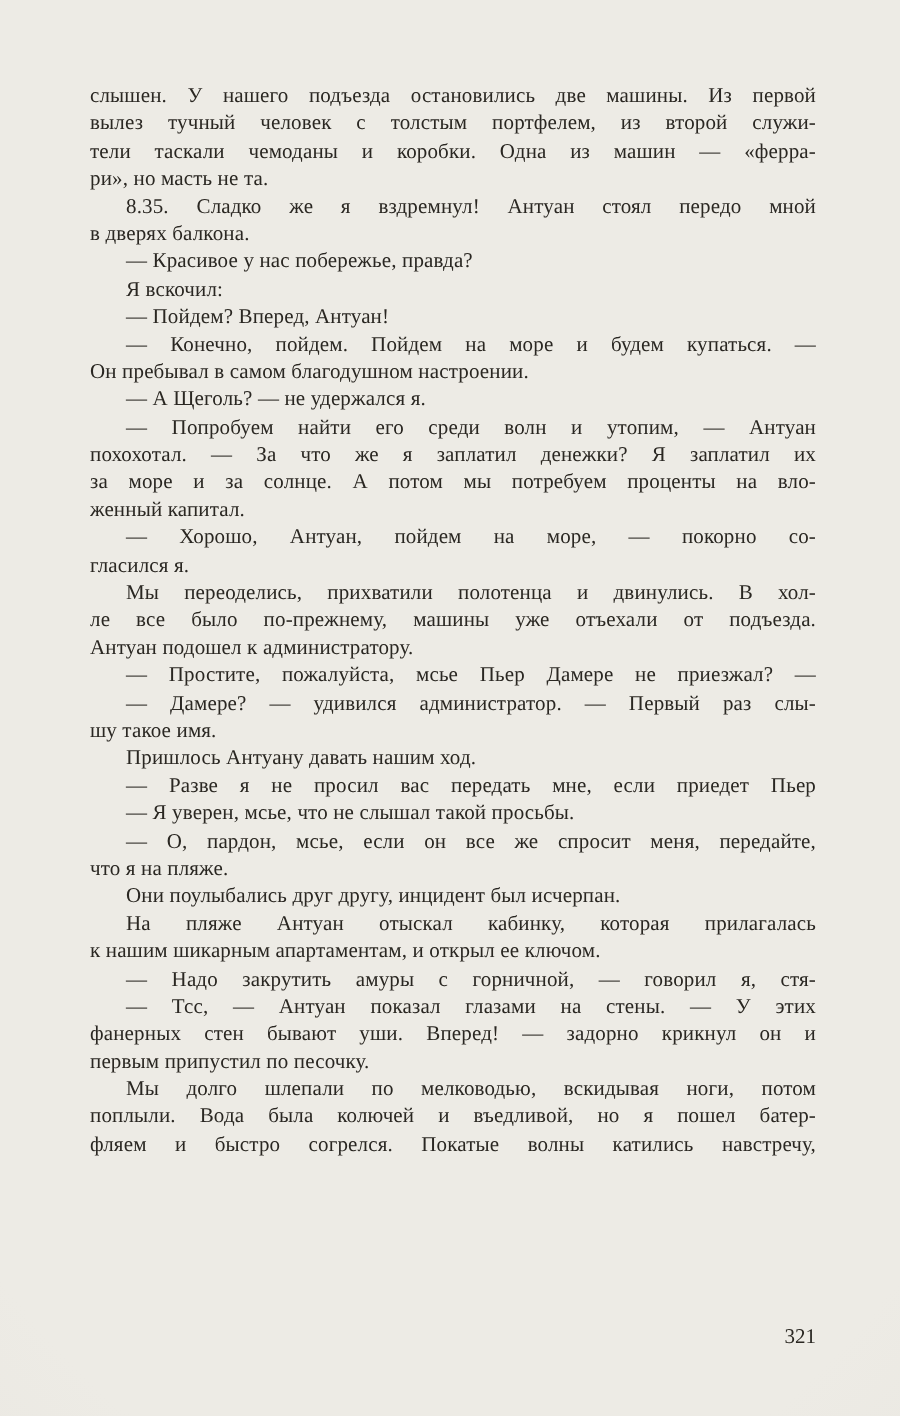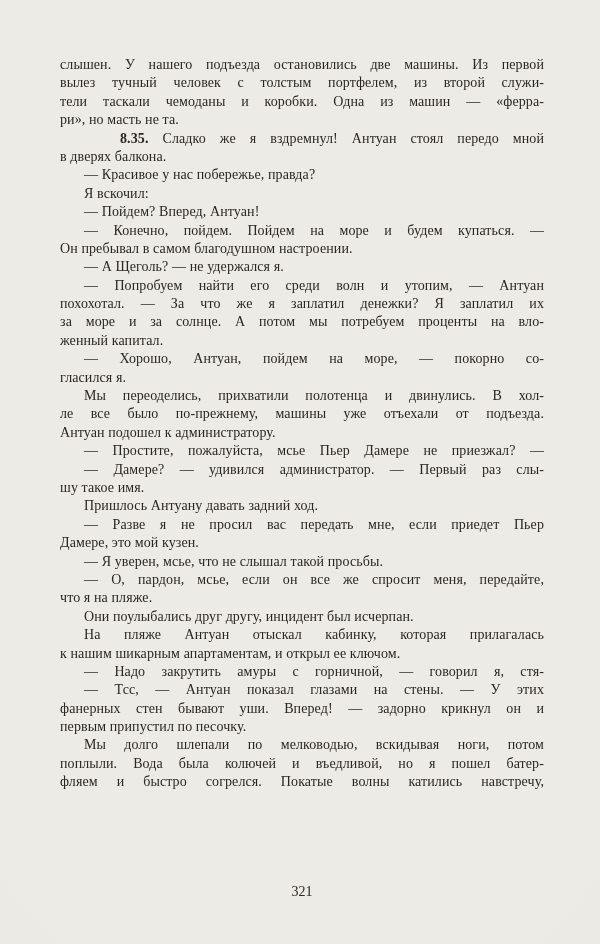--- a/index.html
+++ b/index.html
@@ -30,27 +30,27 @@
     height: 18.4px;
     overflow: hidden;
     text-align: left;
     white-space: normal;
   }
   .line.just {
     text-align: justify;
     text-align-last: justify;
   }
   .line.indent { text-indent: 24px; }
-  .line b { font-weight: bold; margin-left: 36px; }
+  .line b { font-weight: normal; }
   .page-number {
     position: absolute;
     left: 60px;
     top: 884px;
     width: 484px;
-    text-align: center;
+    text-align: right;
     font-size: 14px;
     color: #2a2722;
   }
 </style>
 </head>
 <body>
 
 <div class="page">
   <div class="text-block">
       <div class="line just">слышен. У нашего подъезда остановились две машины. Из первой</div>
@@ -70,23 +70,22 @@
       <div class="line just">за море и за солнце. А потом мы потребуем проценты на вло-</div>
       <div class="line">женный капитал.</div>
       <div class="line indent just">— Хорошо, Антуан, пойдем на море, — покорно со-</div>
       <div class="line">гласился я.</div>
       <div class="line indent just">Мы переоделись, прихватили полотенца и двинулись. В хол-</div>
       <div class="line just">ле все было по-прежнему, машины уже отъехали от подъезда.</div>
       <div class="line">Антуан подошел к администратору.</div>
       <div class="line indent just">— Простите, пожалуйста, мсье Пьер Дамере не приезжал? —</div>
       <div class="line indent just">— Дамере? — удивился администратор. — Первый раз слы-</div>
       <div class="line">шу такое имя.</div>
-      <div class="line indent">Пришлось Антуану давать задний ход.</div>
+      <div class="line indent">Пришлось Антуану давать нашим ход.</div>
       <div class="line indent just">— Разве я не просил вас передать мне, если приедет Пьер</div>
-      <div class="line">Дамере, это мой кузен.</div>
       <div class="line indent">— Я уверен, мсье, что не слышал такой просьбы.</div>
       <div class="line indent just">— О, пардон, мсье, если он все же спросит меня, передайте,</div>
       <div class="line">что я на пляже.</div>
       <div class="line indent">Они поулыбались друг другу, инцидент был исчерпан.</div>
       <div class="line indent just">На пляже Антуан отыскал кабинку, которая прилагалась</div>
       <div class="line">к нашим шикарным апартаментам, и открыл ее ключом.</div>
       <div class="line indent just">— Надо закрутить амуры с горничной, — говорил я, стя-</div>
       <div class="line indent just">— Тсс, — Антуан показал глазами на стены. — У этих</div>
       <div class="line just">фанерных стен бывают уши. Вперед! — задорно крикнул он и</div>
       <div class="line">первым припустил по песочку.</div>

